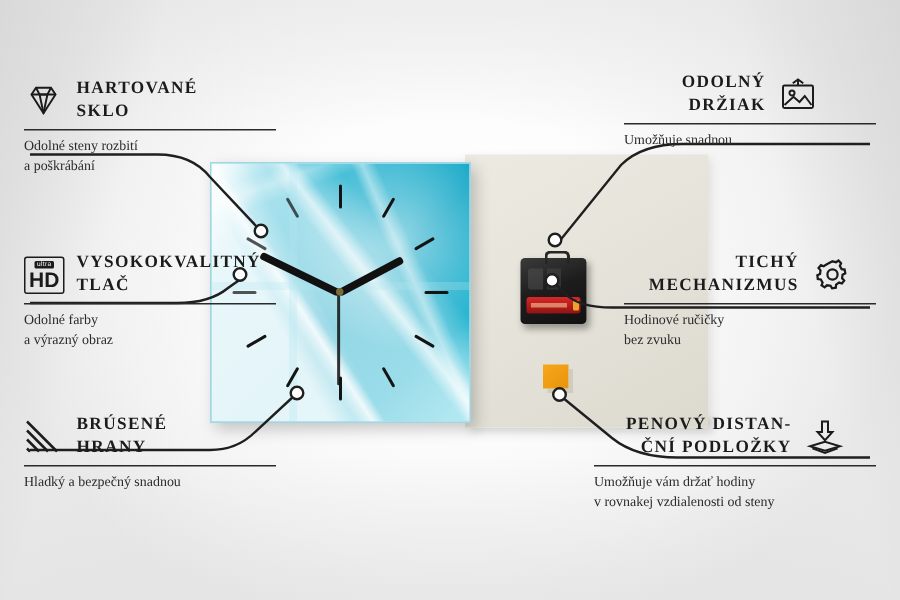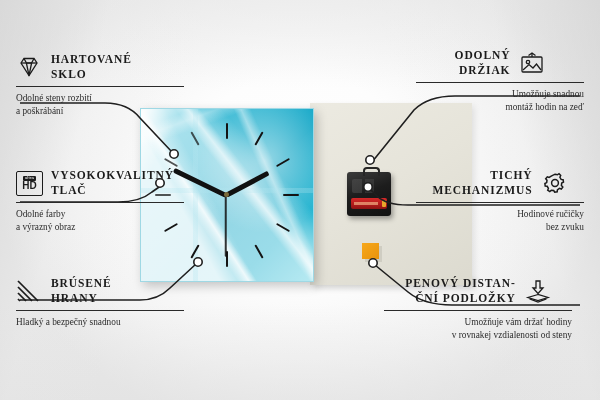--- a/index.html
+++ b/index.html
@@ -95,31 +95,31 @@
     font-family:"Liberation Serif", serif;
     font-size:11.5px;font-weight:bold;letter-spacing:.9px;
     color:#1b1b1b;line-height:1.32;text-transform:uppercase;
   }
   .callout.right .title{text-align:right;}
   .rule{height:1px;background:#2a2a2a;margin:4px 0 5px;}
   .desc{
     font-family:"Liberation Serif", serif;
     font-size:9.3px;color:#2b2b2b;line-height:1.36;
   }
-  .callout.right .desc{text-align:right;}
+  .callout.right .desc{text-align:left;}
   .ico{width:26px;height:24px;flex:0 0 26px;display:block;}
   .ico svg{display:block;}
 
   .hdbox{
     width:25px;height:23px;border:1.4px solid #1b1b1b;border-radius:2px;
     display:flex;flex-direction:column;align-items:center;justify-content:center;
     font-family:"Liberation Sans", sans-serif;color:#1b1b1b;
   }
   .hdbox .u{font-size:4.4px;letter-spacing:.2px;line-height:1;background:#1b1b1b;color:#fff;padding:.5px 2px;border-radius:1px;}
-  .hdbox .h{font-size:10px;font-weight:bold;line-height:1.05;}
+  .hdbox .h{font-size:14px;font-weight:bold;line-height:1.05;}
 
   svg.wires{position:absolute;left:0;top:0;width:600px;height:400px;pointer-events:none;}
 </style>
 </head>
 <body>
 
 <div id="stage">
 
   <div class="panel-shadow"></div>
   <div class="photo-panel"></div>
@@ -253,21 +253,20 @@
           <path d="M13 6 L13 2.5"></path>
             <path d="M9.5 4.5 L13 2 L16.5 4.5"></path>
           <circle cx="9" cy="11" r="1.7"></circle>
           <path d="M4 19 L10 13.5 L14 17 L17.5 13 L22 19"></path>
         </svg>
       </span>
     </div>
     <div class="rule"></div>
     <div class="desc">
       <div>Umožňuje snadnou</div>
-      <div>montáž hodin na zeď</div>
     </div>
   </div>
 
   <div class="callout right" style="left:416px;top:168px;width:168px;">
     <div class="head">
       <div class="title">
         <div>TICHÝ</div>
         <div>MECHANIZMUS</div>
       </div>
       <span class="ico">
@@ -277,21 +276,21 @@
         </svg>
       </span>
     </div>
     <div class="rule"></div>
     <div class="desc">
       <div>Hodinové ručičky</div>
       <div>bez zvuku</div>
     </div>
   </div>
 
-  <div class="callout right" style="left:384px;top:276px;width:188px;">
+  <div class="callout right" style="left:396px;top:276px;width:188px;">
     <div class="head">
       <div class="title">
         <div>PENOVÝ DISTAN-</div>
         <div>ČNÍ PODLOŽKY</div>
       </div>
       <span class="ico">
         <svg viewBox="0 0 26 24" width="26" height="24" fill="none" stroke="#1b1b1b" stroke-width="1.3">
           <path d="M11 2 h4 v7 h3 l-5 5.5 -5-5.5 h3 z"></path>
           <path d="M13 15.5 L3 18.5 L13 21.5 L23 18.5 Z"></path>
           <path d="M4.6 19.9 L13 23 L21.4 19.9"></path>

